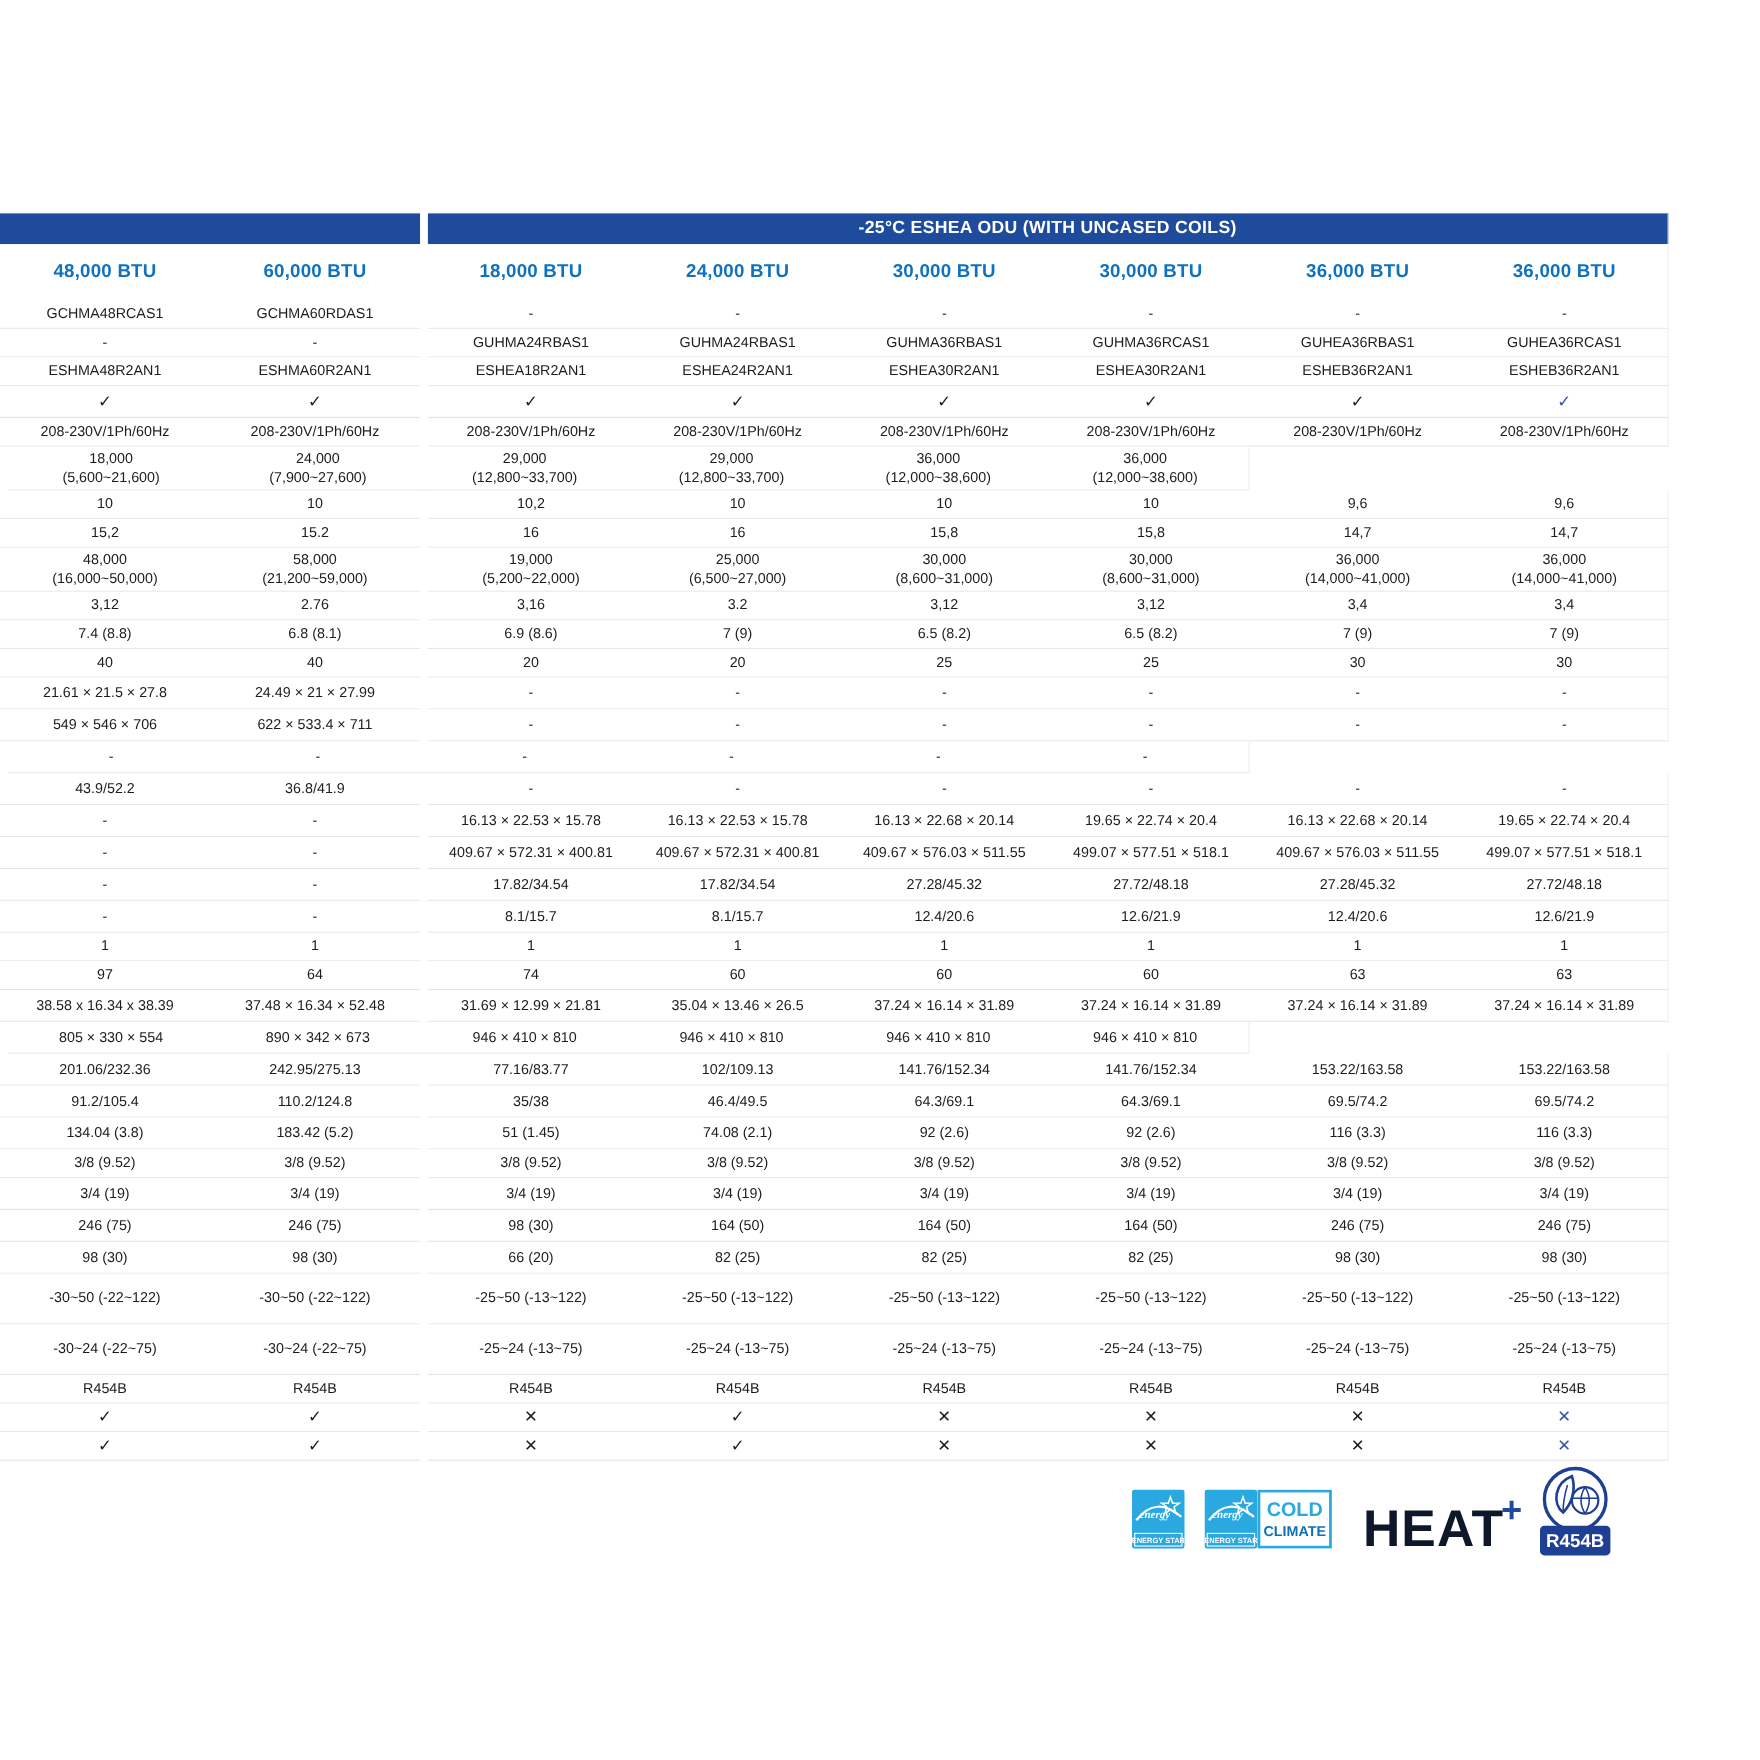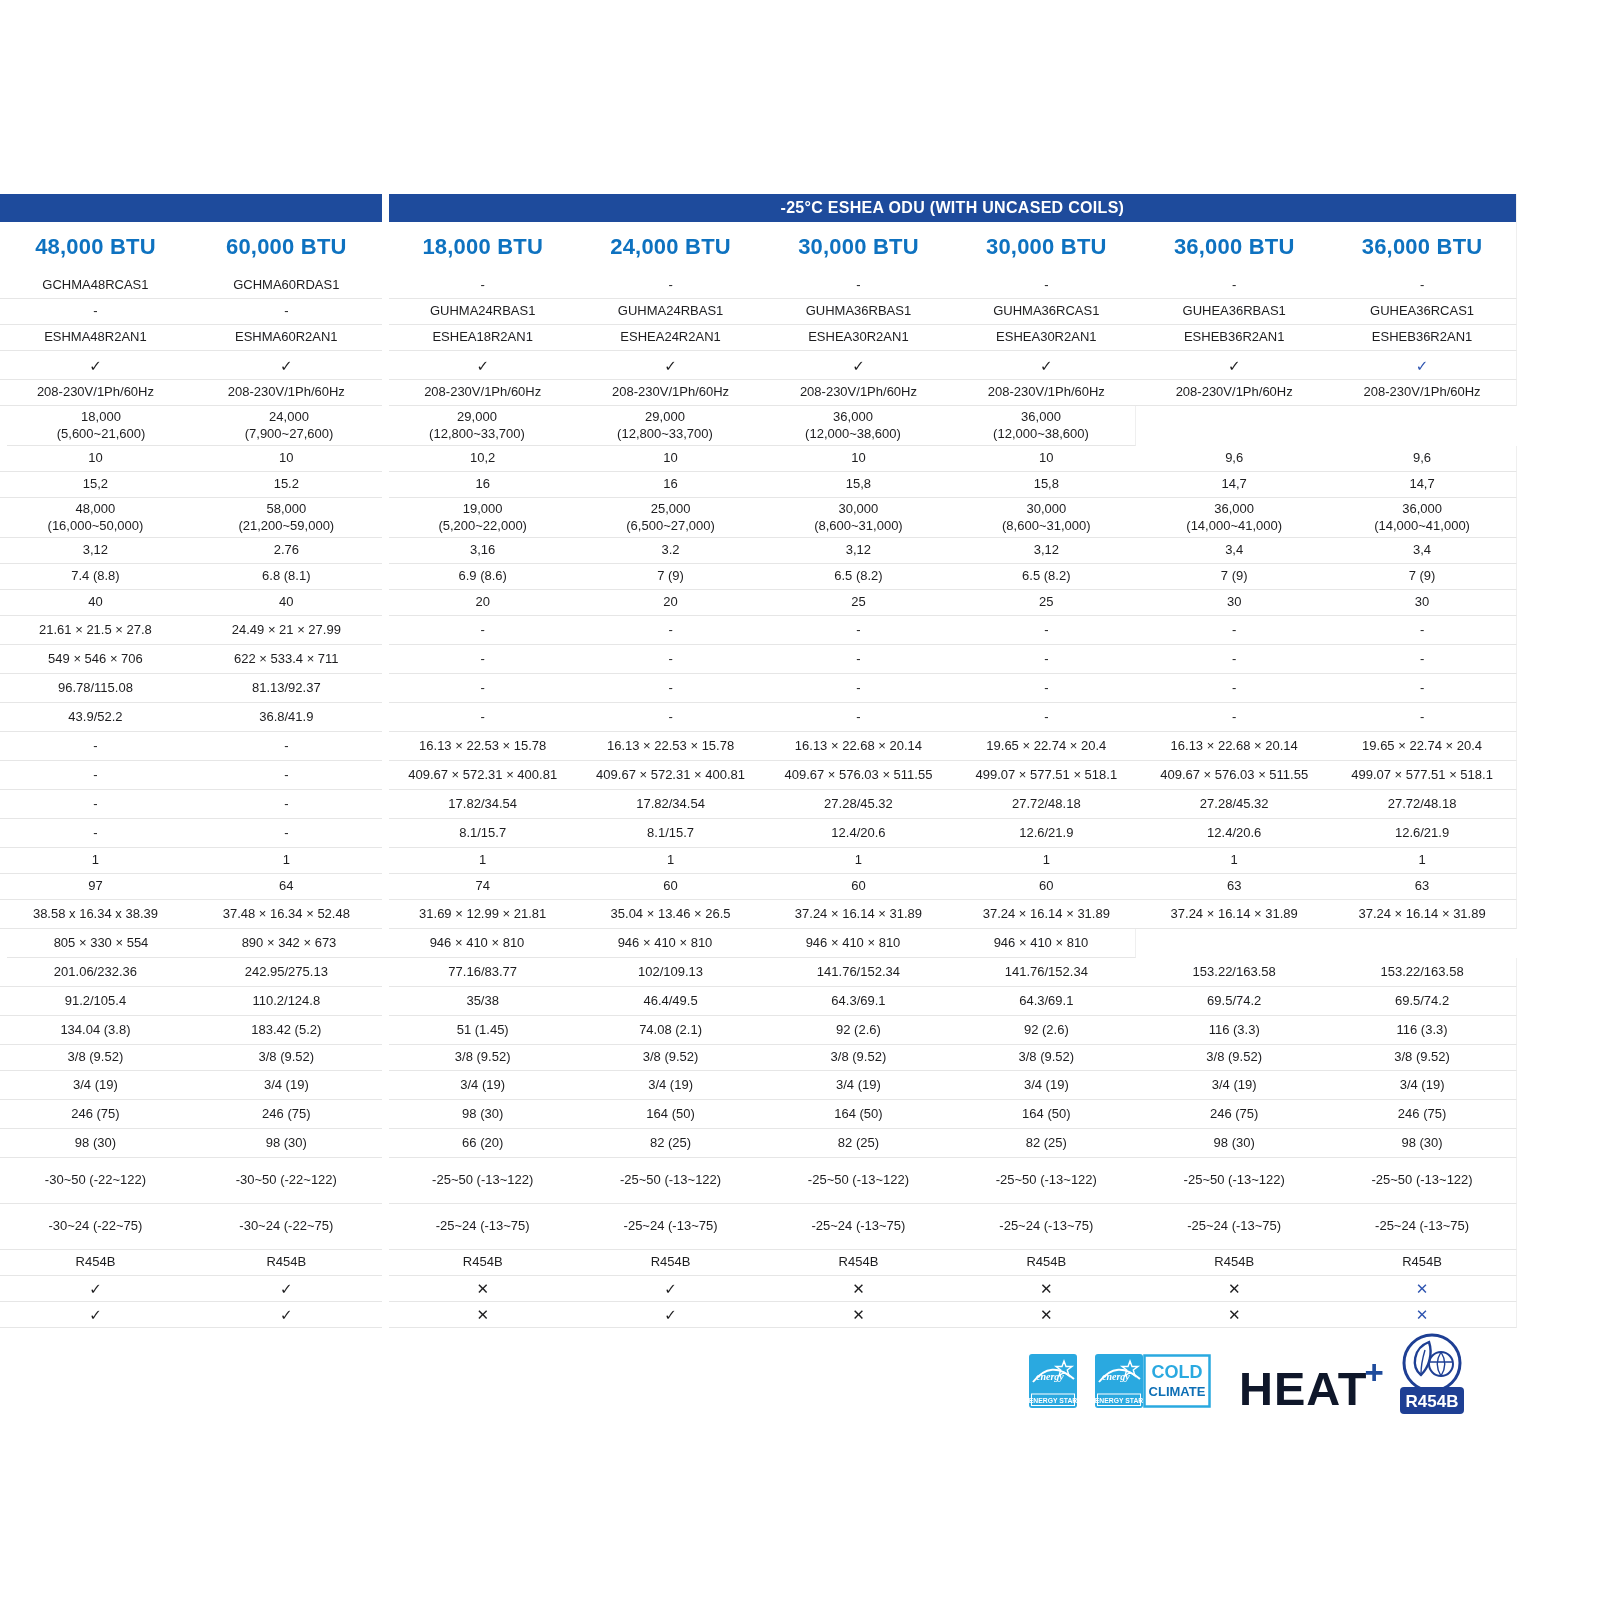--- a/index.html
+++ b/index.html
@@ -31,21 +31,21 @@
     text-align:center;font-size:13px;line-height:1.3;white-space:nowrap;
   }
 
   .r-btu{height:51px;}
   .r-s{height:26px;}
   .r-m{height:29px;}
   .r-tall{height:40px;}
   .r-temp{height:46px;}
   .r-chk{height:26px;}
   .btu-row .part-left,.btu-row .part-right{border-bottom:none;}
-  .btu-row .cell{color:#0e72c0;font-weight:800;font-size:22px;letter-spacing:.2px;}
+  .btu-row .cell{color:#0e72c0;font-weight:800;font-size:17px;letter-spacing:.2px;}
 
   .sym{font-weight:700;font-size:15px;color:#1d1d1f;line-height:1;}
   .sym-blue{color:#2f55b0;}
 
   
   .logos{position:absolute;left:985px;top:1330px;height:90px;display:flex;align-items:flex-end;padding-left:44px;}
   .logo-es{margin-bottom:12px;}
   .logo-escc{margin-left:18px;margin-bottom:12px;}
   .heat-logo{margin-left:28px;margin-bottom:10px;display:flex;align-items:flex-start;}
   .heat-text{font-size:47px;line-height:.9;font-weight:800;color:#0f172a;letter-spacing:1px;}
@@ -341,24 +341,20 @@
           <div class="part part-right">
             <div class="cell">-</div>
             <div class="cell">-</div>
             <div class="cell">-</div>
             <div class="cell">-</div>
             <div class="cell">-</div>
             <div class="cell">-</div>
           </div>
         </div>
         <div class="t-row r-m">
-          <div class="part part-left">
-            <div class="cell">96.78/115.08</div>
-            <div class="cell">81.13/92.37</div>
-          </div>
           <div class="gap"></div>
           <div class="part part-right">
             <div class="cell">-</div>
             <div class="cell">-</div>
             <div class="cell">-</div>
             <div class="cell">-</div>
             <div class="cell">-</div>
             <div class="cell">-</div>
           </div>
         </div>

